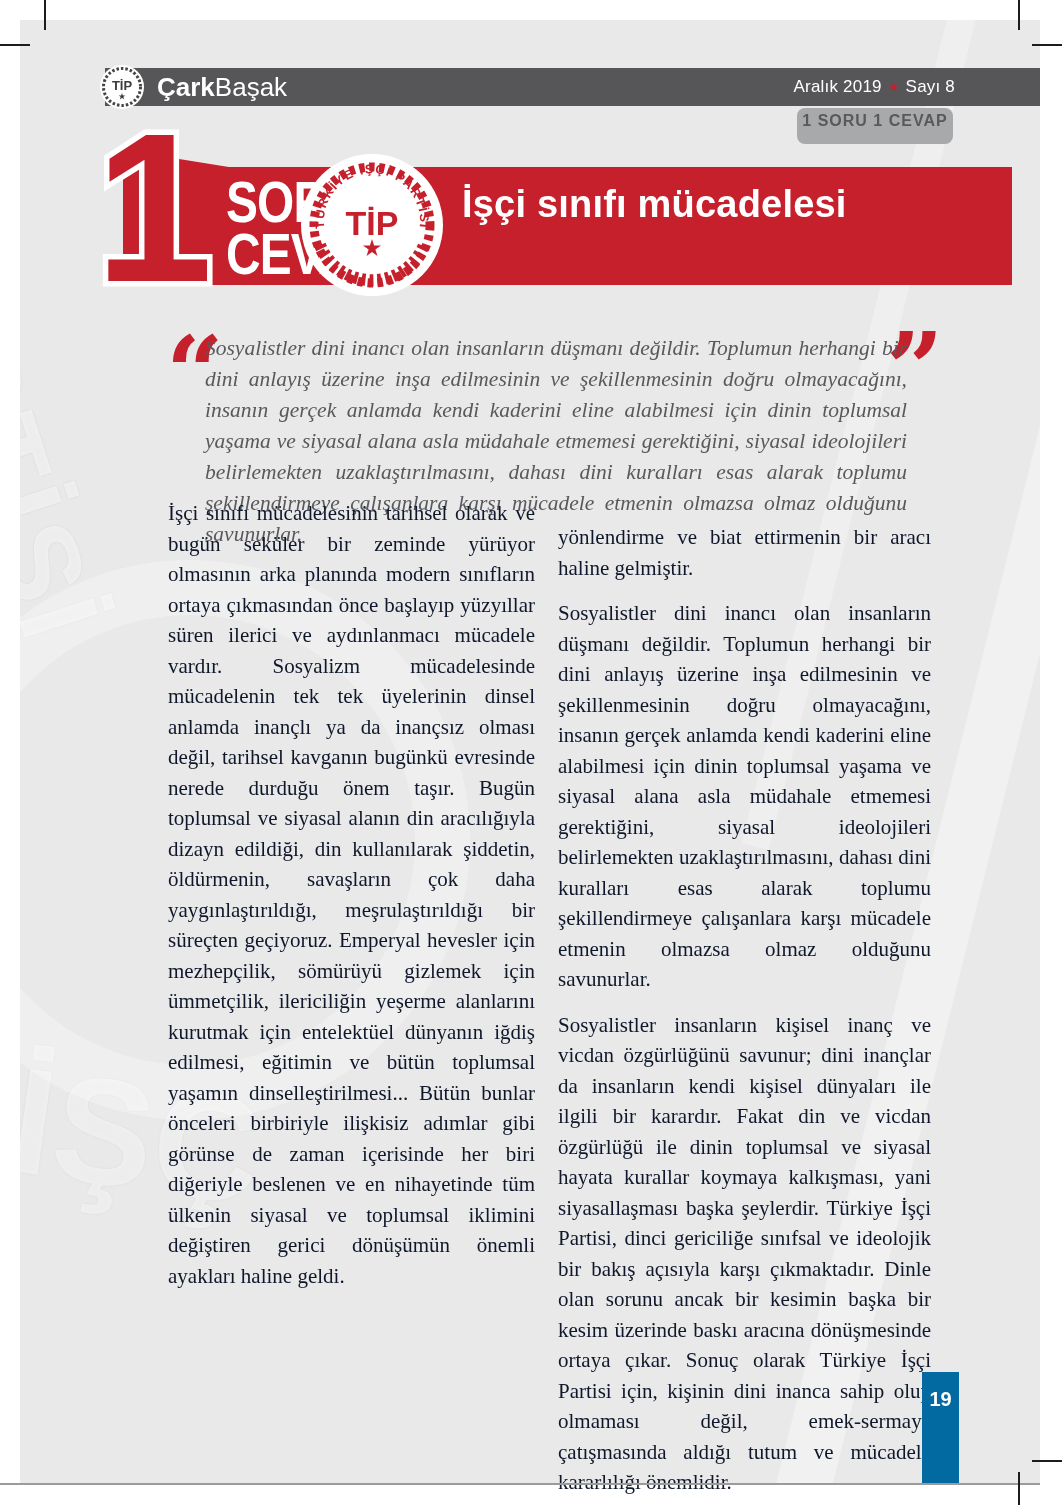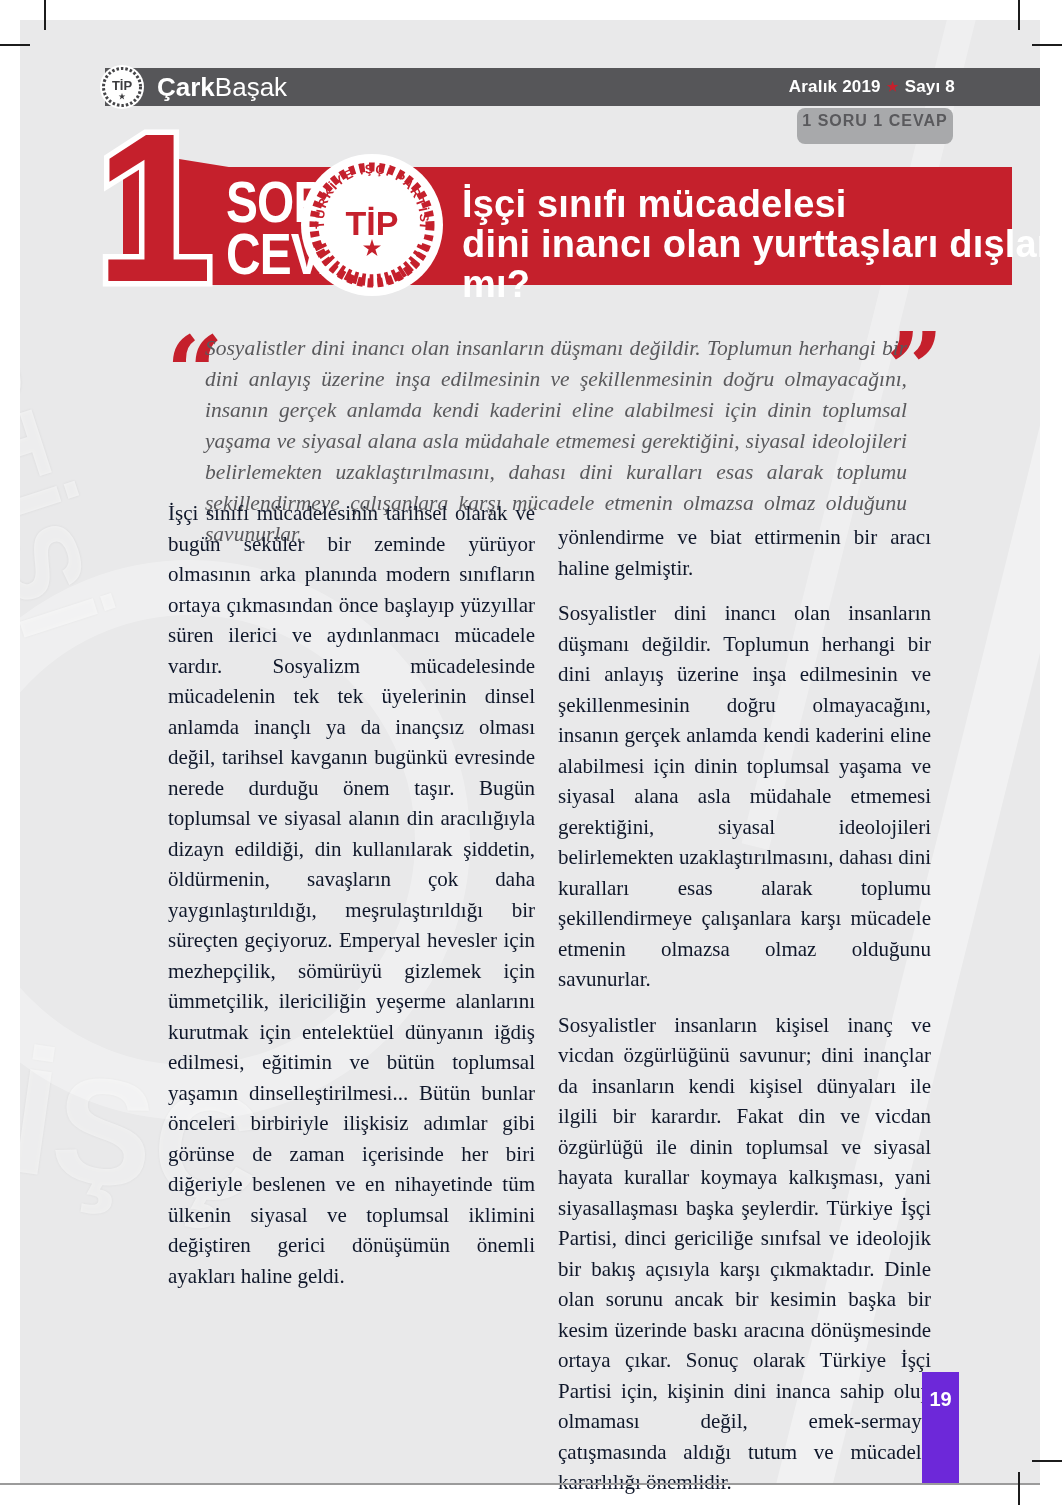--- a/index.html
+++ b/index.html
@@ -28,21 +28,21 @@
   
   .crop { position:absolute; background:#1c1c1c; }
 
   
   .header-bar { position:absolute; left:105px; top:68px; width:935px; height:38px;
     background:#565659; }
   .brand { position:absolute; left:157px; top:73px; color:#ffffff; font-size:26px;
     line-height:28px; }
   .brand b { font-weight:bold; }
   .issue { position:absolute; top:77px; right:107px; color:#ffffff; font-size:17px;
-    font-weight:bold; letter-spacing:0.2px; }
+    font-weight:normal; letter-spacing:0.2px; }
   .issue .star { color:#c5202c; font-size:13px; padding:0 6px; vertical-align:1px; }
   .logo-small { position:absolute; left:99px; top:64px; width:46px; height:46px; }
   .section-badge { position:absolute; left:797px; top:108px; width:156px; height:36px;
     background:#a8a9ab; border-radius:8px; color:#59595c; font-size:16px;
     font-weight:bold; letter-spacing:1px; text-align:center; line-height:26px; }
 
   
   .banner { position:absolute; left:123px; top:167px; width:889px; height:118px;
     background:#c5202c; }
   .banner-notch { position:absolute; left:123px; top:150px; width:112px; height:18px;
@@ -67,21 +67,21 @@
 
   
   .col { position:absolute; top:498px; font-family:"Liberation Serif", serif;
     font-size:21px; line-height:30.5px; color:#0f172a; text-align:justify; }
   .col-left  { left:168px; width:367px; }
   .col-right { left:558px; width:373px;margin-top:24px; }
   .col p { margin-bottom:15px; }
 
   
   .page-num-bar { position:absolute; left:922px; top:1372px; width:37px; height:111px;
-    background:#6d28d9; }
+    background:#0369a1; }
   .page-num { position:absolute; left:0; top:16px; width:100%; text-align:center;
     color:#ffffff; font-weight:bold; font-size:20px; }
   .bottom-line { position:absolute; left:0px; top:1483px; width:1040px; height:1.5px;
     background:#9b9b9b; }
 </style>
 </head>
 <body>
 
 <div class="page">
   <div class="wm-letters-top">ARTİSİ</div>
@@ -124,21 +124,20 @@
     </defs>
   <text font-size="12.5" font-weight="bold" fill="#c5202c" letter-spacing="1.5" font-family="Liberation Sans, sans-serif">
     <textPath href="#arcTop" startOffset="50%" text-anchor="middle">TÜRKİYE İŞÇİ PARTİSİ</textPath>
   </text>
   <circle cx="72" cy="76" r="34" fill="#ffffff"></circle>
   <text x="72" y="82" text-anchor="middle" font-size="34" font-weight="bold" fill="#c5202c" font-family="Liberation Sans, sans-serif">TİP</text>
   <path d="M72 86 l5.5 17 -14.5 -10.5 h18 l-14.5 10.5 z" fill="#c5202c"></path>
 </svg>
 <div class="banner-title">
   <div>İşçi sınıfı mücadelesi</div>
-  <div>dini inancı olan yurttaşları dışlar mı?</div>
 </div>
 
 <span class="quote-open">“</span>
 <span class="quote-close">”</span>
 <div class="quote-text">Sosyalistler dini inancı olan insanların düşmanı değildir. Toplumun herhangi bir dini anlayış üzerine inşa edilmesinin ve şekillenmesinin doğru olmayacağını, insanın gerçek anlamda kendi kaderini eline alabilmesi için dinin toplumsal yaşama ve siyasal alana asla müdahale etmemesi gerektiğini, siyasal ideolojileri belirlemekten uzaklaştırılmasını, dahası dini kuralları esas alarak toplumu şekillendirmeye çalışanlara karşı mücadele etmenin olmazsa olmaz olduğunu savunurlar.</div>
 
 <div class="col col-left">
   <p>İşçi sınıfı mücadelesinin tarihsel olarak ve bugün seküler bir zeminde yürüyor olmasının arka planında modern sınıfların ortaya çıkmasından önce başlayıp yüzyıllar süren ilerici ve aydınlanmacı mücadele vardır. Sosyalizm mücadelesinde mücadelenin tek tek üyelerinin dinsel anlamda inançlı ya da inançsız olması değil, tarihsel kavganın bugünkü evresinde nerede durduğu önem taşır. Bugün toplumsal ve siyasal alanın din aracılığıyla dizayn edildiği, din kullanılarak şiddetin, öldürmenin, savaşların çok daha yaygınlaştırıldığı, meşrulaştırıldığı bir süreçten geçiyoruz. Emperyal hevesler için mezhepçilik, sömürüyü gizlemek için ümmetçilik, ilericiliğin yeşerme alanlarını kurutmak için entelektüel dünyanın iğdiş edilmesi, eğitimin ve bütün toplumsal yaşamın dinselleştirilmesi... Bütün bunlar önceleri birbiriyle ilişkisiz adımlar gibi görünse de zaman içerisinde her biri diğeriyle beslenen ve en nihayetinde tüm ülkenin siyasal ve toplumsal iklimini değiştiren gerici dönüşümün önemli ayakları haline geldi.</p>
 </div>
 <div class="col col-right">

